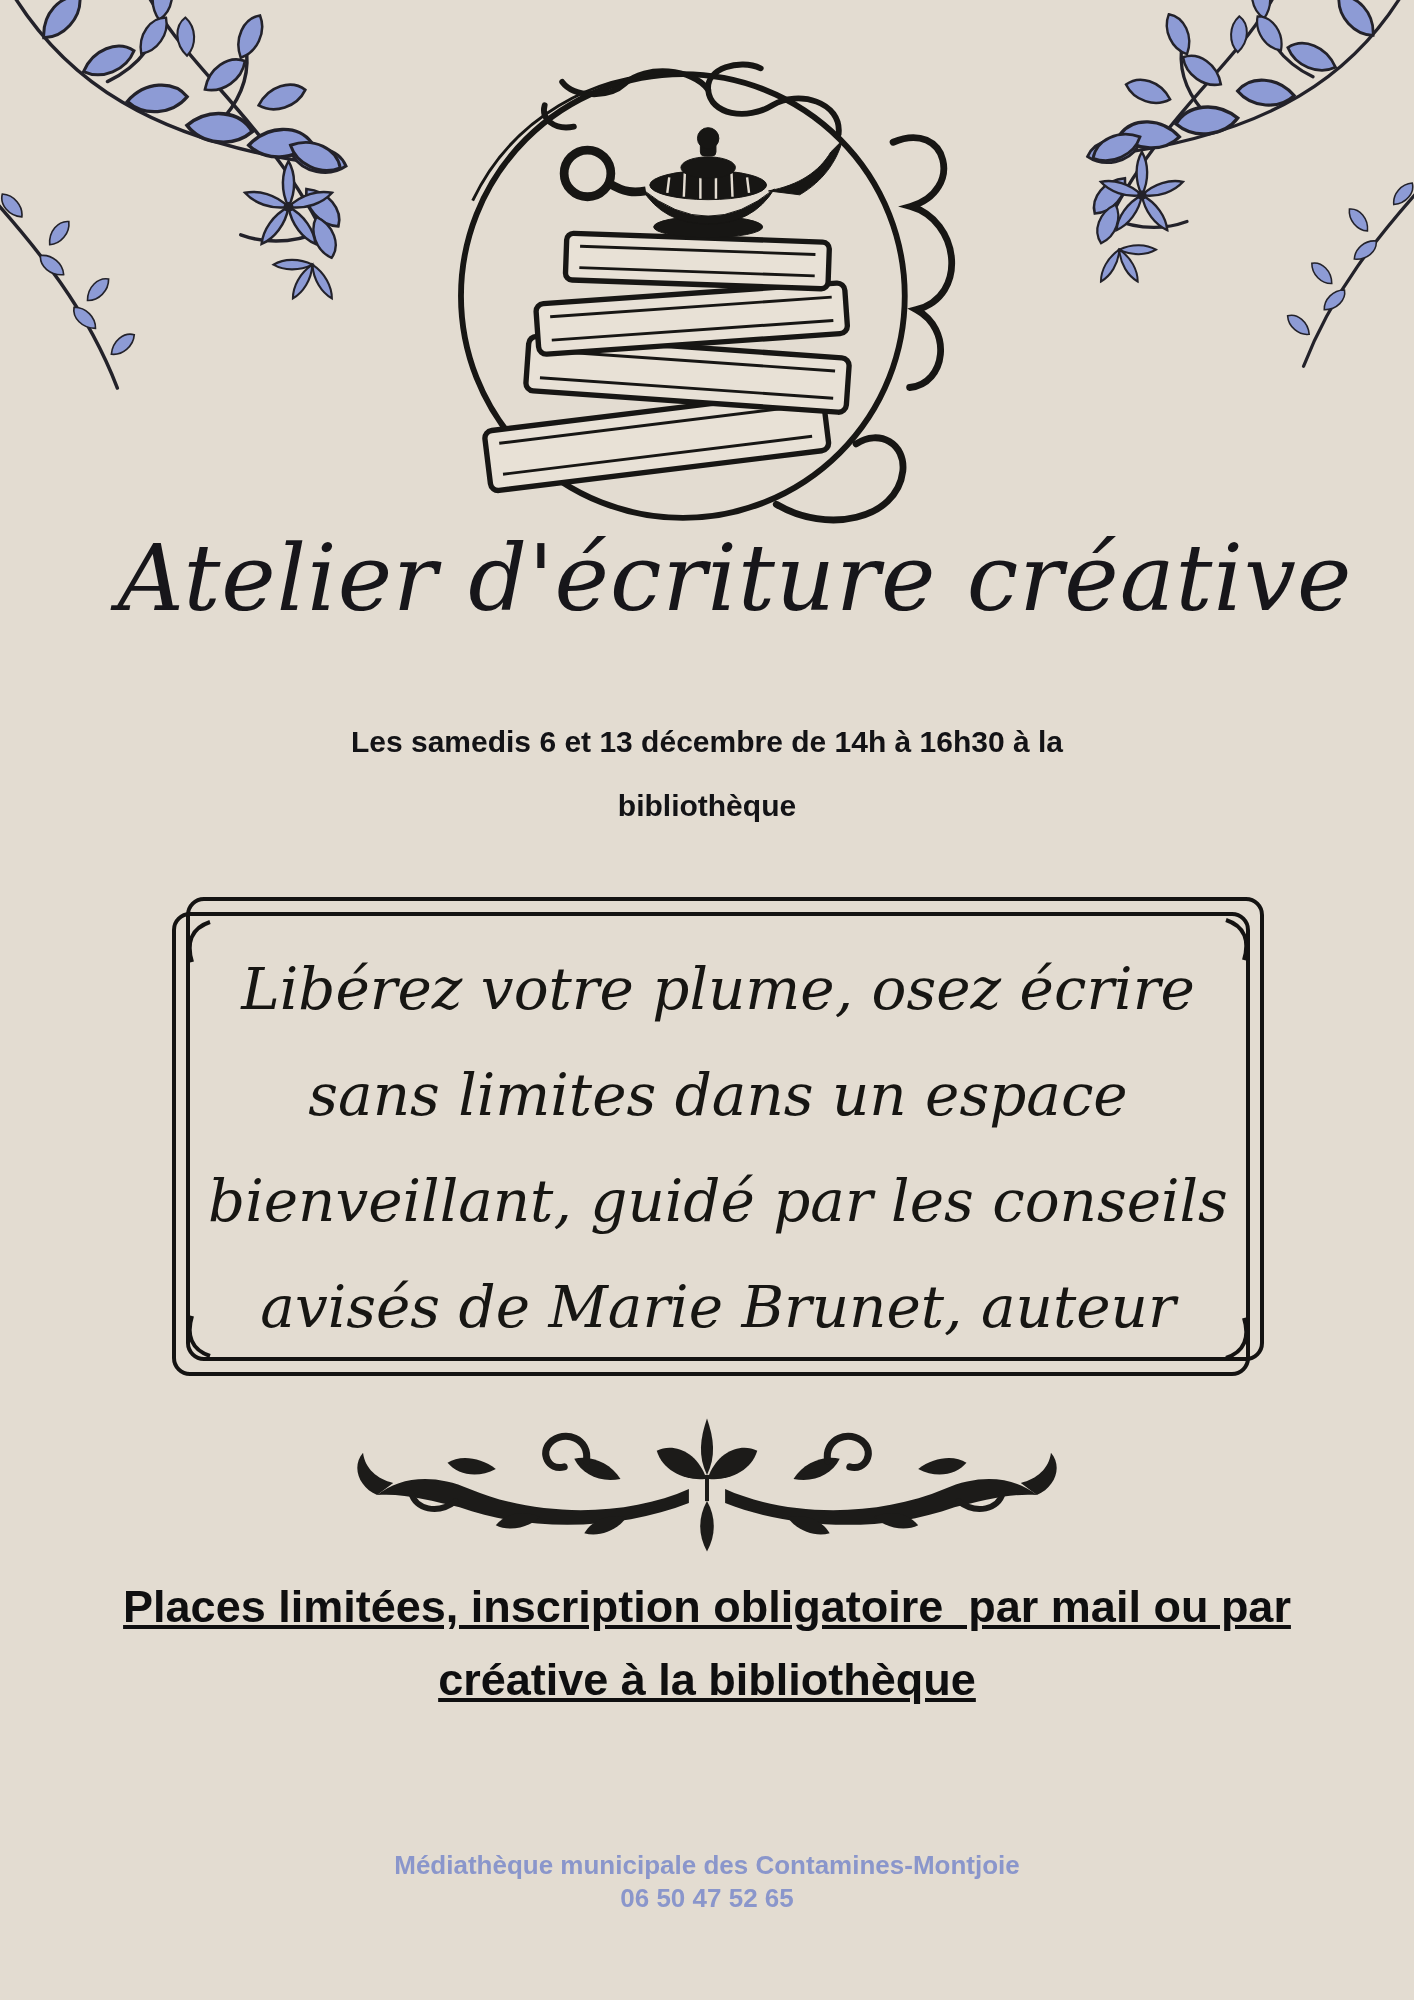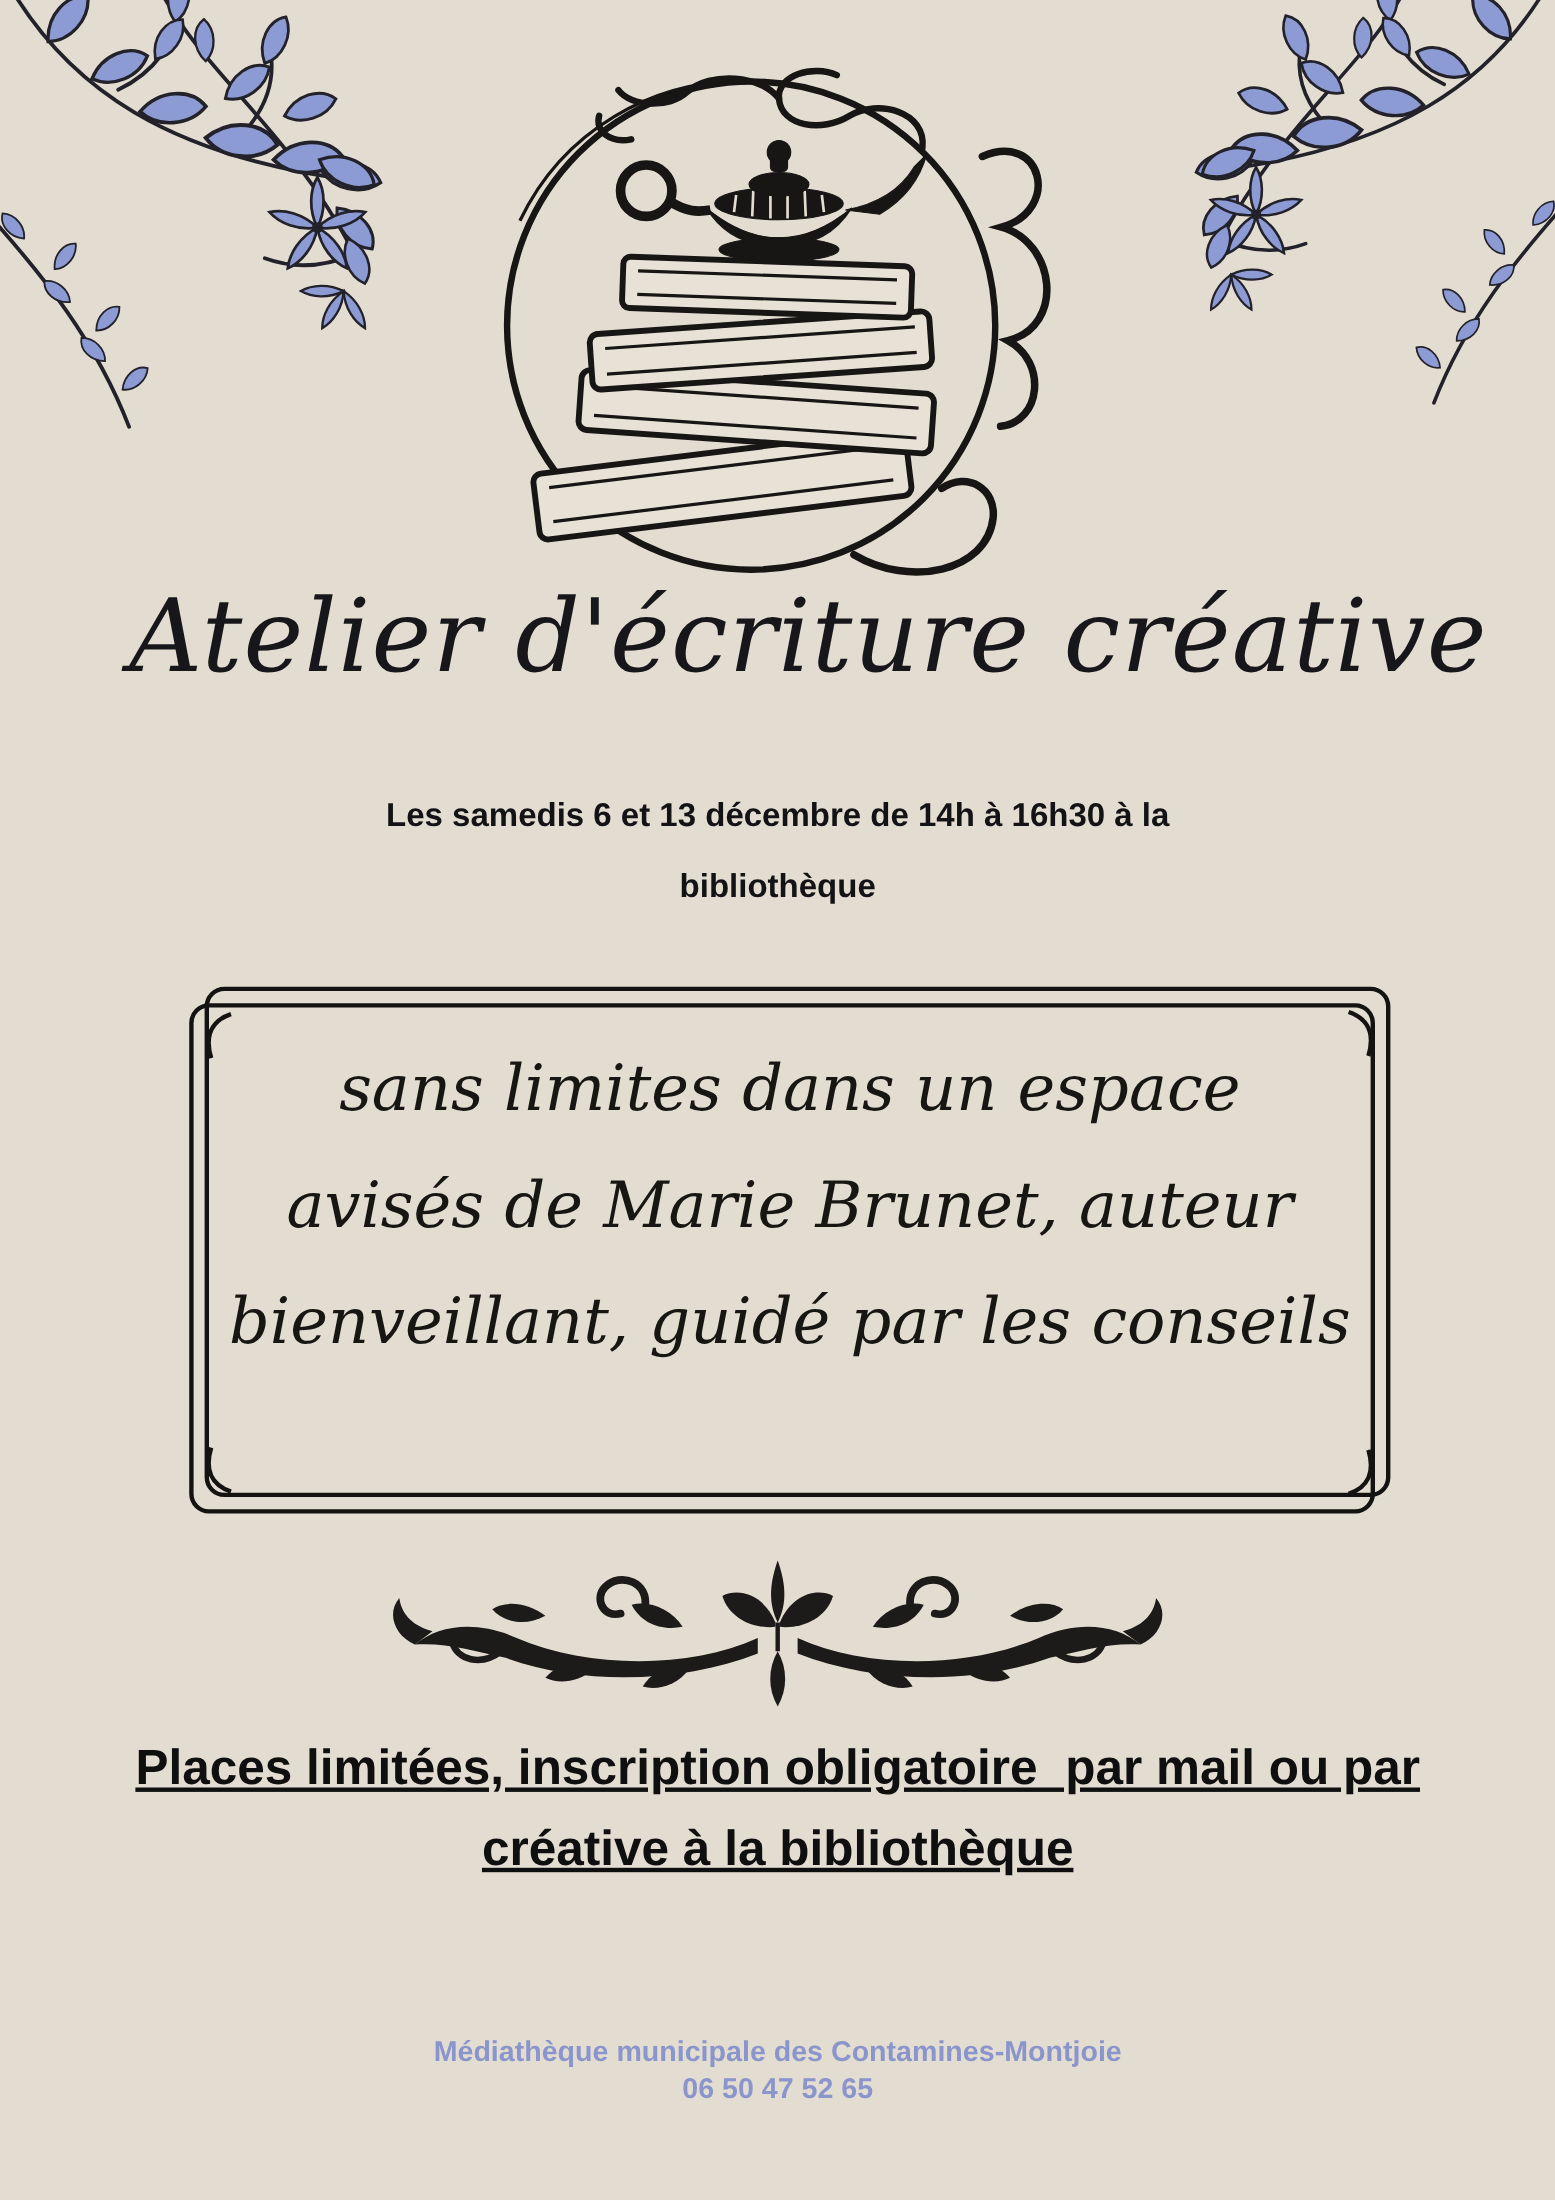--- a/index.html
+++ b/index.html
@@ -181,23 +181,24 @@
       <g fill="none" stroke="#141312" stroke-width="4">
         <rect x="22" y="7" width="1074" height="460" rx="16"></rect>
         <rect x="8" y="22" width="1074" height="460" rx="16"></rect>
         <path d="M44,30 C26,36 20,50 26,70"></path>
         <path d="M1060,28 C1078,34 1084,48 1078,68"></path>
         <path d="M44,464 C26,458 20,444 26,424"></path>
         <path d="M1060,466 C1078,460 1084,446 1078,426"></path>
       </g>
     </svg>
     <div class="quote-text">
+      <div>Libérez votre plume, osez écrire</div>
       <div>sans limites dans un espace</div>
+      <div>bienveillant, guidé par les conseils</div>
       <div>avisés de Marie Brunet, auteur</div>
-      <div>bienveillant, guidé par les conseils</div>
     </div>
   </div>
 
   <div class="divider">
     <svg viewBox="0 0 700 160">
       <g fill="#1c1b19">
         <path d="M350,14 C357,34 359,52 350,70 C341,52 343,34 350,14 Z"></path>
         <path d="M352,70 C362,46 384,38 400,46 C394,66 372,76 352,74 Z"></path>
         <path d="M348,70 C338,46 316,38 300,46 C306,66 328,76 348,74 Z"></path>
         <path d="M350,96 C359,112 359,130 350,146 C341,130 341,112 350,96 Z"></path>

